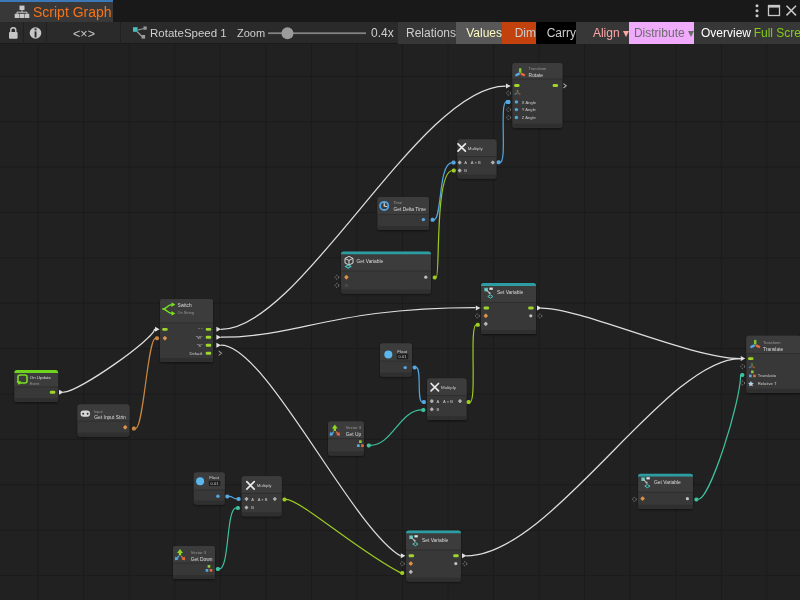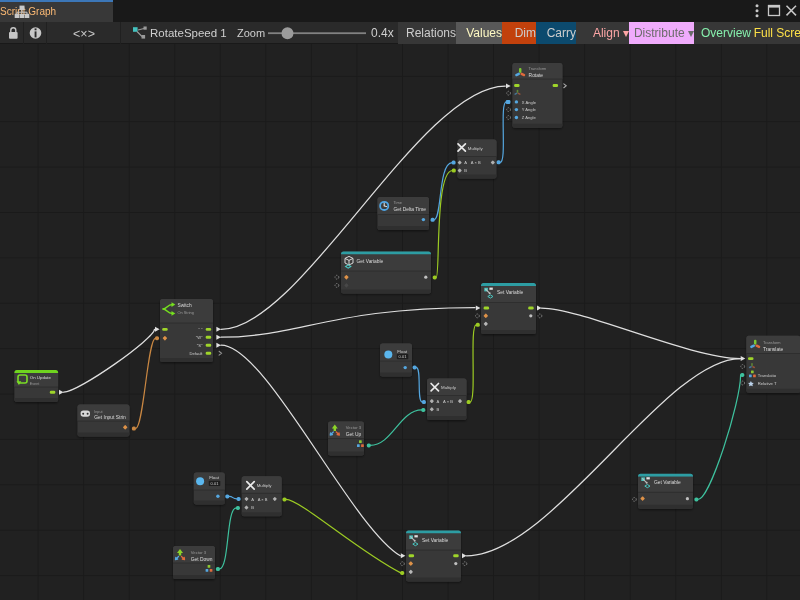--- a/index.html
+++ b/index.html
@@ -1,16 +1,16 @@
 <!DOCTYPE html>
 <html><head><meta charset="utf-8"><style>
 html,body{margin:0;padding:0;background:#191919;width:800px;height:600px;overflow:hidden}
 *{box-sizing:border-box;font-family:"Liberation Sans",sans-serif}
 #tabbar{position:absolute;left:0;top:0;width:800px;height:22px;background:#191919}
-#tab{position:absolute;left:0;top:0;width:113px;height:22px;background:#383838;border-top:2px solid #3C77B8;color:#fdba74;font-size:10px;line-height:20px;}
+#tab{position:absolute;left:0;top:0;width:113px;height:22px;background:#383838;border-top:2px solid #3C77B8;color:#f97316;font-size:14px;line-height:20px;padding-left:33px}
 #toolbar{position:absolute;left:0;top:22px;width:800px;height:22px;background:#2A2A2A;border-bottom:1px solid #191919;color:#C2C2C2;font-size:12px}
 .tsep{position:absolute;top:22px;width:1px;height:22px;background:#202020}
 .tbtn{position:absolute;top:22px;height:22px;line-height:22px;text-align:right;font-size:12px;color:#C2C2C2;white-space:nowrap;overflow:hidden}
 #canvas{position:absolute;left:0;top:44px;width:800px;height:556px;background-color:#212121;
 background-image:linear-gradient(to right,#1A1A1A 1px,transparent 1px),linear-gradient(to bottom,#1A1A1A 1px,transparent 1px);
 background-size:45.55px 45.4px;background-position:37.6px 31.8px}
 #gsvg{position:absolute;left:0;top:0}
 </style></head><body>
 <div id="tabbar"></div>
 <div id="tab">Script Graph</div>
@@ -31,29 +31,29 @@
 <div class="tsep" style="left:23px"></div>
 <div class="tsep" style="left:46px"></div>
 <div class="tsep" style="left:120px"></div>
 <div class="tsep" style="left:397.5px"></div>
 <div class="tbtn" style="left:398px;width:58px;background:#373737;color:#CDCDCD">Relations</div>
 <div class="tsep" style="left:456px"></div>
 <div class="tbtn" style="left:456px;width:46px;background:#585858;color:#fef9c3">Values</div>
 <div class="tsep" style="left:502px"></div>
 <div class="tbtn" style="left:502px;width:34px;background:#c2410c;color:#CDCDCD">Dim</div>
 <div class="tsep" style="left:536px"></div>
-<div class="tbtn" style="left:536px;width:40px;background:#0c4a6e;color:#CDCDCD">Carry</div>
+<div class="tbtn" style="left:536px;width:40px;background:#000000;color:#CDCDCD">Carry</div>
 <div class="tsep" style="left:576px"></div>
 <div class="tbtn" style="left:576px;width:53px;background:#373737;color:#fca5a5">Align ▾</div>
 <div class="tsep" style="left:629px"></div>
 <div class="tbtn" style="left:629px;width:65px;background:#f0abfc;color:#6B6B6B">Distribute ▾</div>
 <div class="tsep" style="left:694px"></div>
-<div class="tbtn" style="left:694px;width:57px;background:#373737;color:#86efac">Overview</div>
+<div class="tbtn" style="left:694px;width:57px;background:#373737;color:#ffffff">Overview</div>
 <div class="tsep" style="left:751px"></div>
-<div class="tbtn" style="left:751px;width:50px;background:#373737;color:#fde047">Full Scre</div>
+<div class="tbtn" style="left:751px;width:50px;background:#373737;color:#84cc16">Full Scre</div>
 
 <svg width="800" height="22" style="position:absolute;left:0;top:22px">
   <rect x="9" y="10" width="8.6" height="6.8" rx="1" fill="#C6C6C6"></rect>
   <path d="M10.8 10.3 V8.2 a2.5 2.5 0 0 1 5 0 V10.3" stroke="#C6C6C6" stroke-width="1.4" fill="none"></path>
   <circle cx="35.5" cy="11" r="5.8" fill="#C6C6C6"></circle>
   <rect x="34.6" y="6.4" width="1.9" height="1.9" fill="#2A2A2A"></rect>
     <rect x="34.6" y="9.4" width="1.9" height="6" fill="#2A2A2A"></rect>
   <text x="84" y="15.5" font-size="12.5" fill="#C8C8C8" text-anchor="middle">&lt;×&gt;</text>
   <rect x="133" y="5.2" width="4.6" height="4.6" fill="#44C1BE"></rect>
   <path d="M137 9.5 L142 14.5 M138 8 L144 6.5" stroke="#9A9A9A" stroke-width="1.1"></path>

